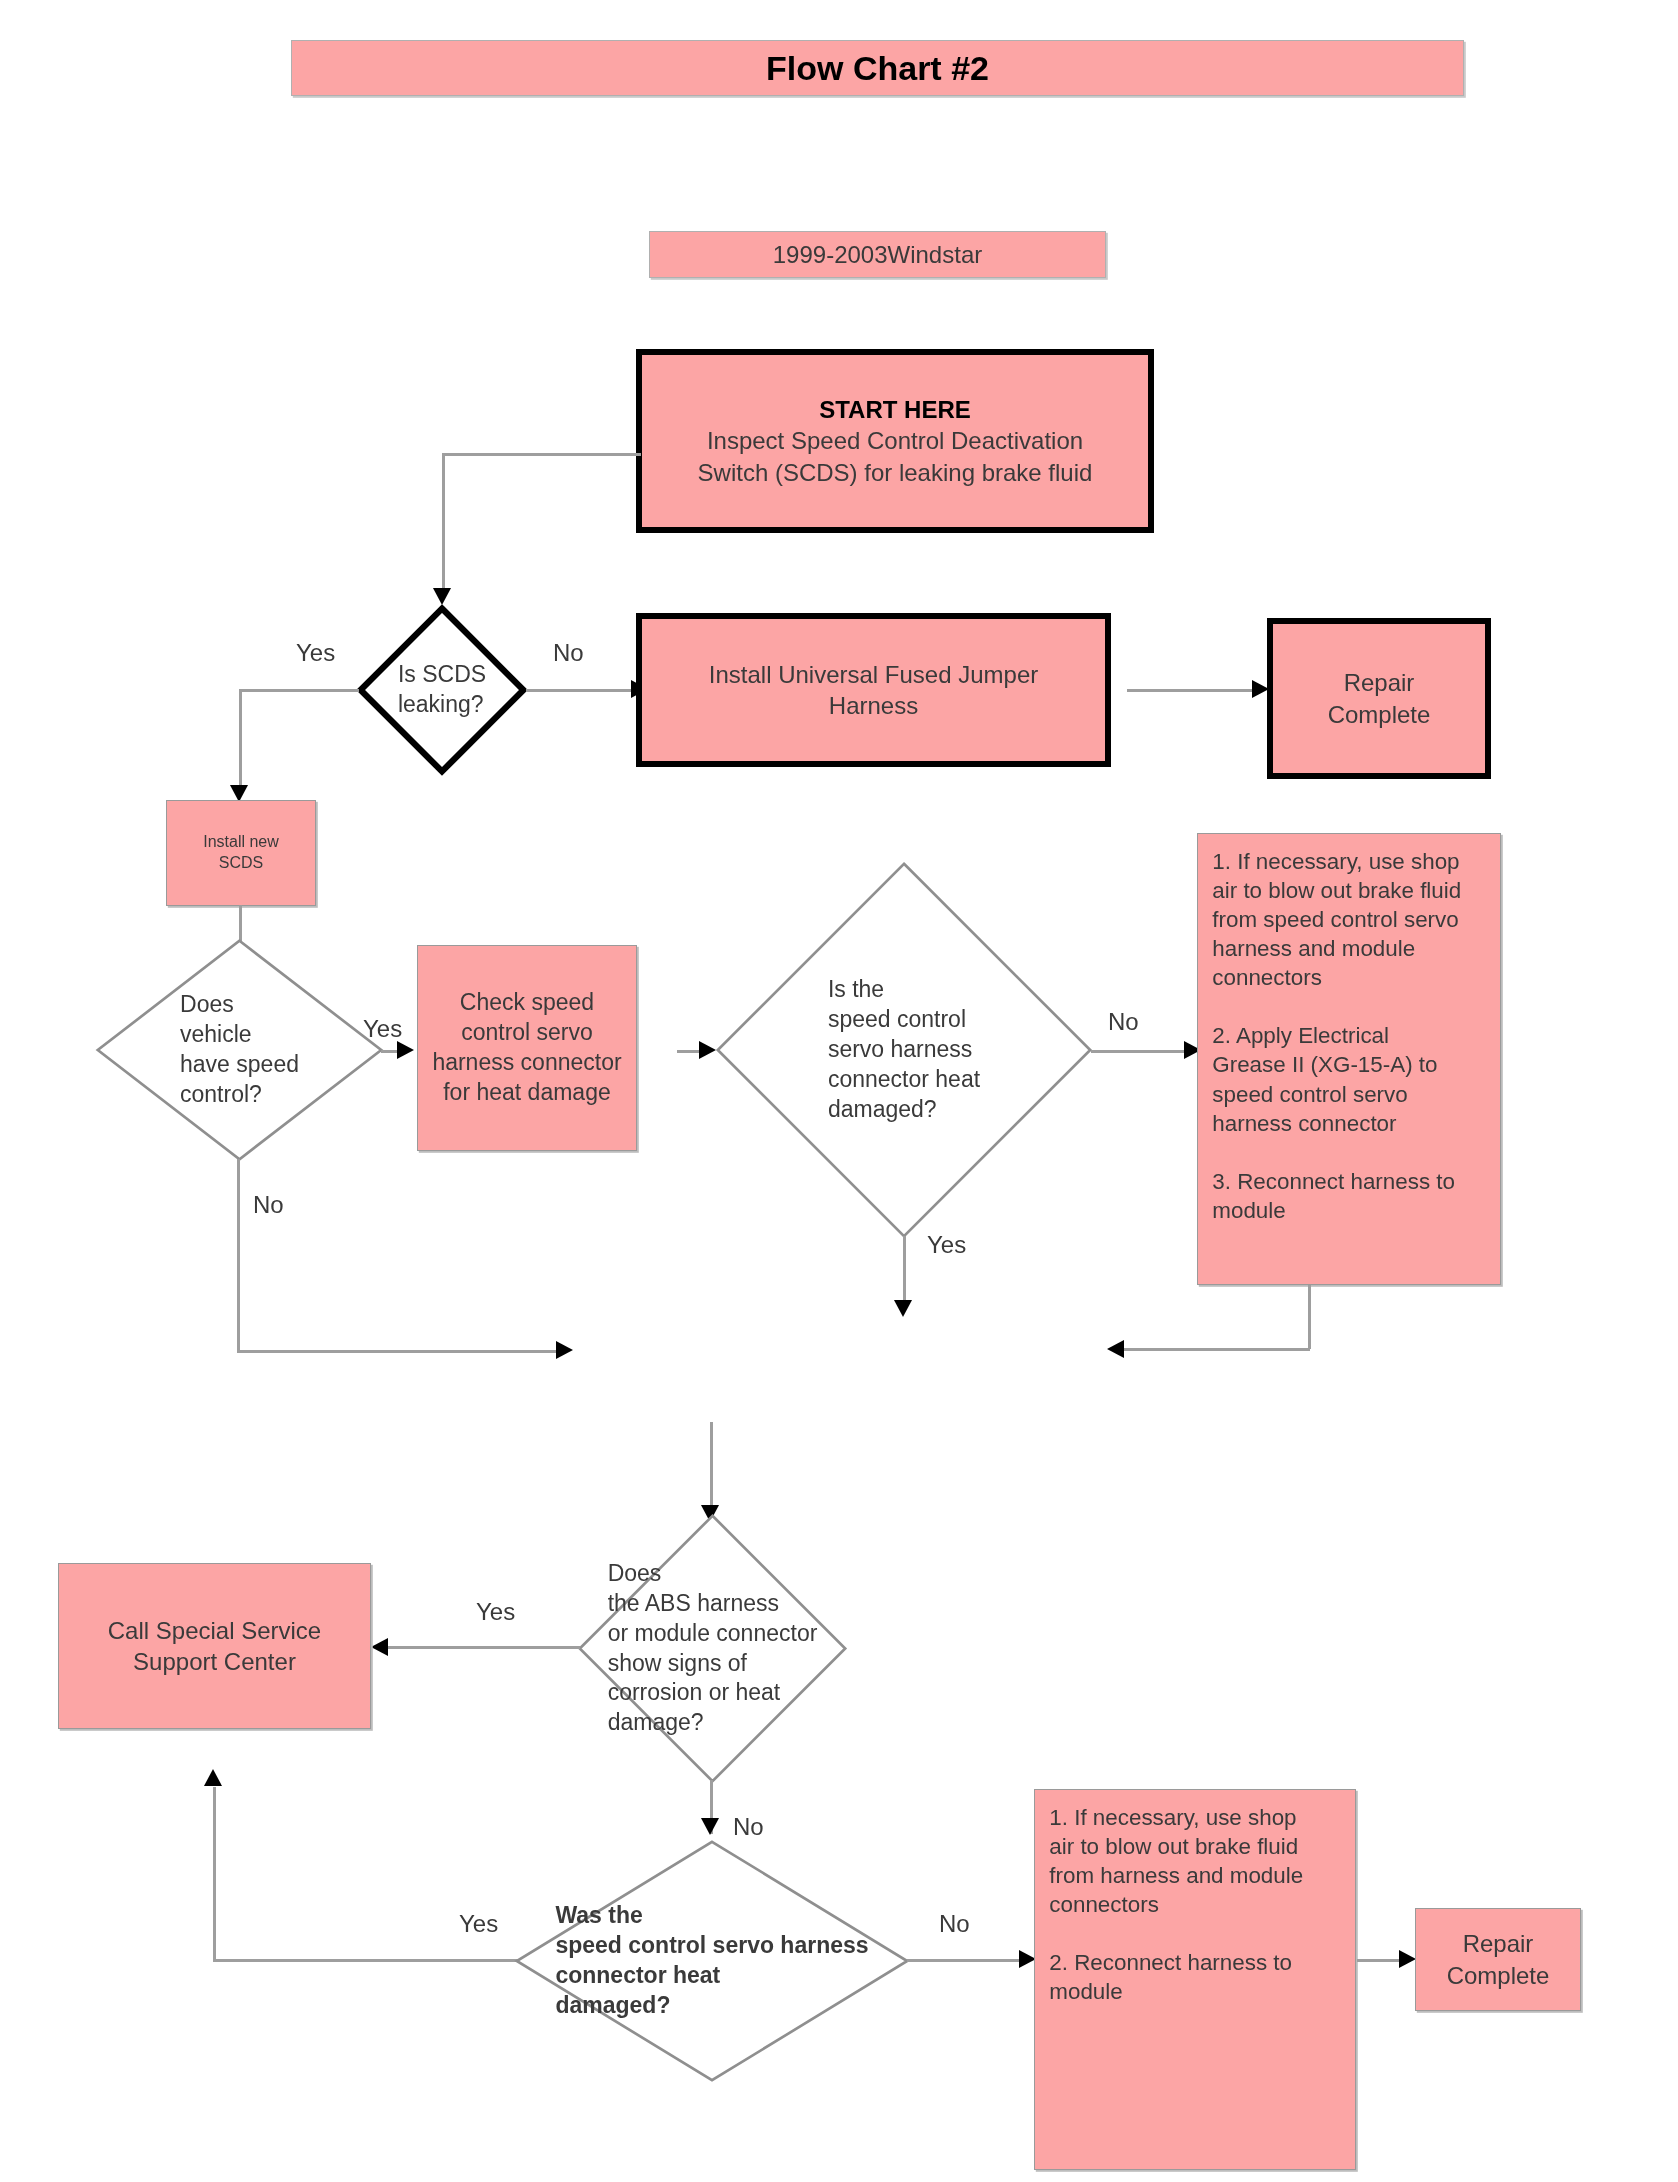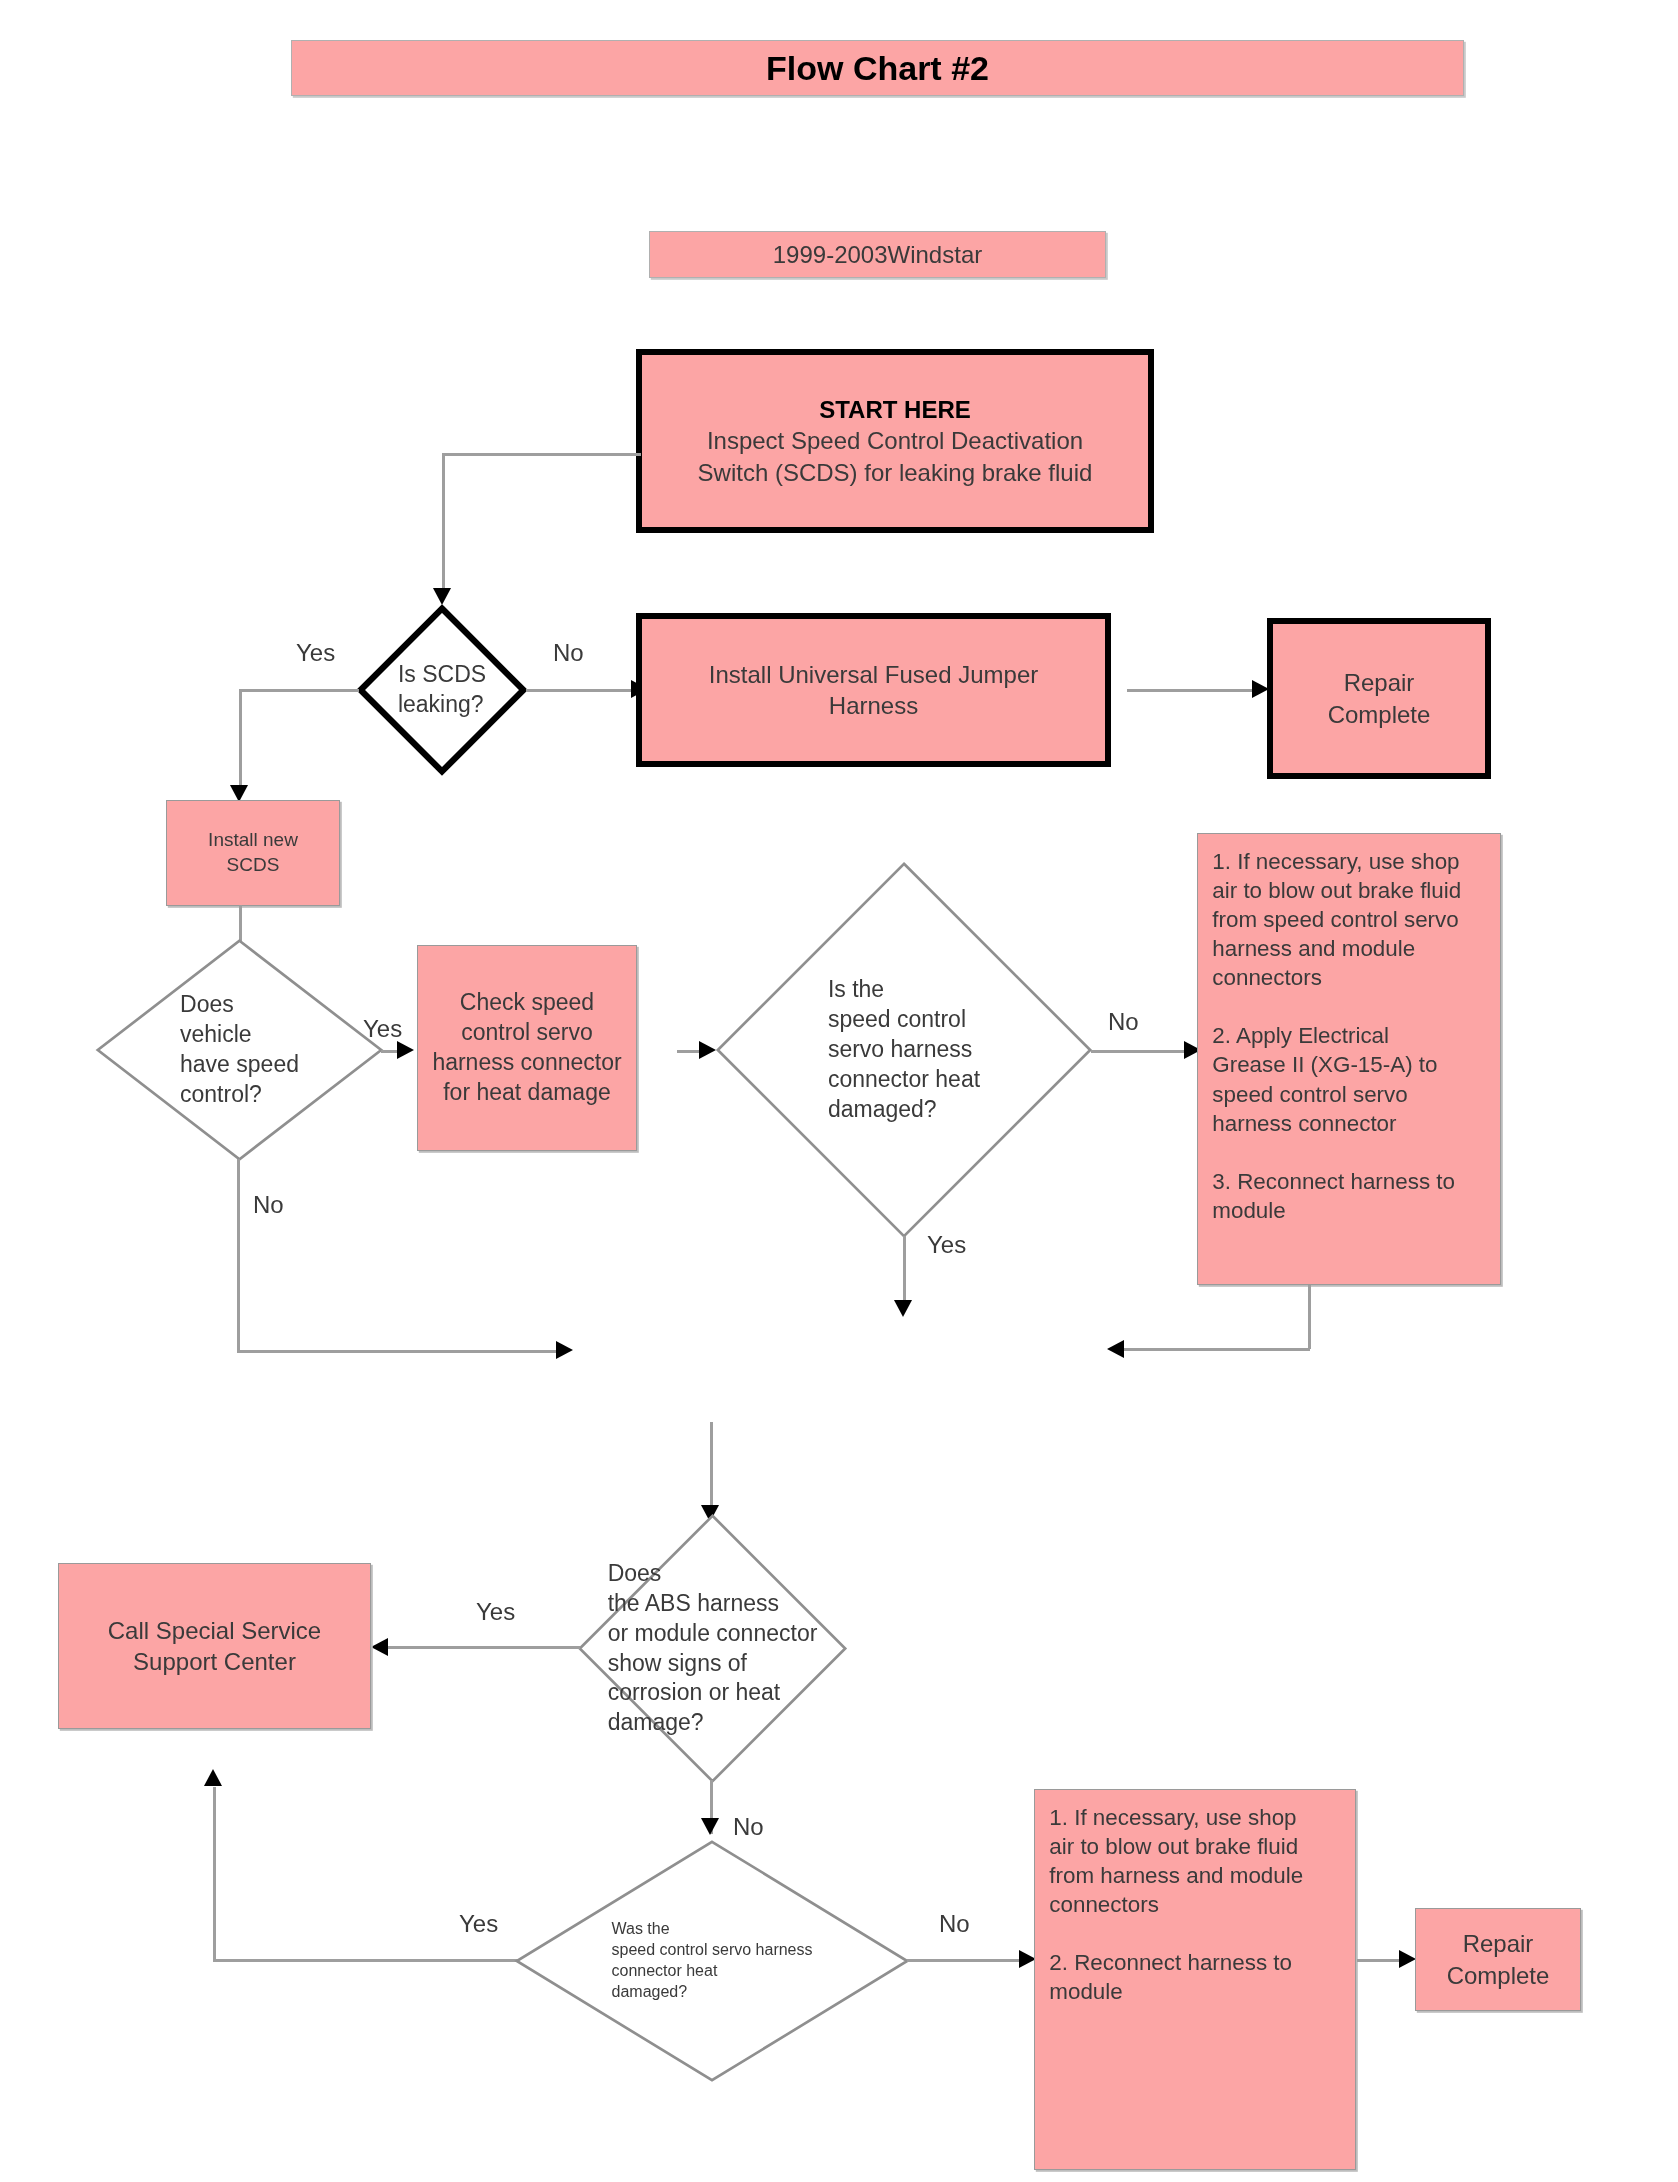--- a/index.html
+++ b/index.html
@@ -150,21 +150,21 @@
 
   <div class="node box heavy" style="left:636px; top:613px; width:475px; height:154px; font-size:24px;">Install Universal Fused Jumper
 Harness</div>
 
   <div class="conn h" style="left:1127px; top:689px; width:136px;"></div>
   <div class="arrow right" style="left:1252px; top:680px;"></div>
 
   <div class="node box heavy" style="left:1267px; top:618px; width:224px; height:161px; font-size:24px;">Repair
 Complete</div>
 
-  <div class="node box" style="left:166px; top:800px; width:174px; height:106px; font-size:19px;">Install new
+  <div class="node box" style="left:166px; top:800px; width:150px; height:106px; font-size:16px;">Install new
 SCDS</div>
 
   <div class="conn v" style="left:239px; top:905px; height:61px;"></div>
   <div class="arrow down" style="left:230px; top:960px;"></div>
 
   <div class="diamond" style="left:96px; top:939px; width:287px; height:222px;">
     <svg viewBox="0 0 320 248" preserveAspectRatio="none">
       <polygon points="160,2 318,124 160,246 2,124" fill="#ffffff" stroke="#8f8f8f" stroke-width="3"></polygon>
     </svg>
     <div class="dtext" style="font-size:23px;">Does
@@ -255,21 +255,21 @@
 Support Center</div>
 
   <div class="conn v" style="left:213px; top:1787px; height:175px;"></div>
   <div class="conn h" style="left:213px; top:1959px; width:306px;"></div>
   <div class="arrow up" style="left:204px; top:1769px;"></div>
 
   <div class="diamond" style="left:515px; top:1840px; width:394px; height:242px;">
     <svg viewBox="0 0 440 270" preserveAspectRatio="none">
       <polygon points="220,2 438,135 220,268 2,135" fill="#ffffff" stroke="#8f8f8f" stroke-width="3"></polygon>
     </svg>
-    <div class="dtext" style="font-size:16px;">Was the
+    <div class="dtext" style="font-size:23px;font-weight:bold;">Was the
 speed control servo harness
 connector heat
 damaged?</div>
   </div>
 
   <div class="edge-label" style="left:459px; top:1910px; font-size:24px;">Yes</div>
 
   <div class="edge-label" style="left:939px; top:1910px; font-size:24px;">No</div>
   <div class="conn h" style="left:907px; top:1959px; width:123px;"></div>
   <div class="arrow right" style="left:1019px; top:1950px;"></div>

